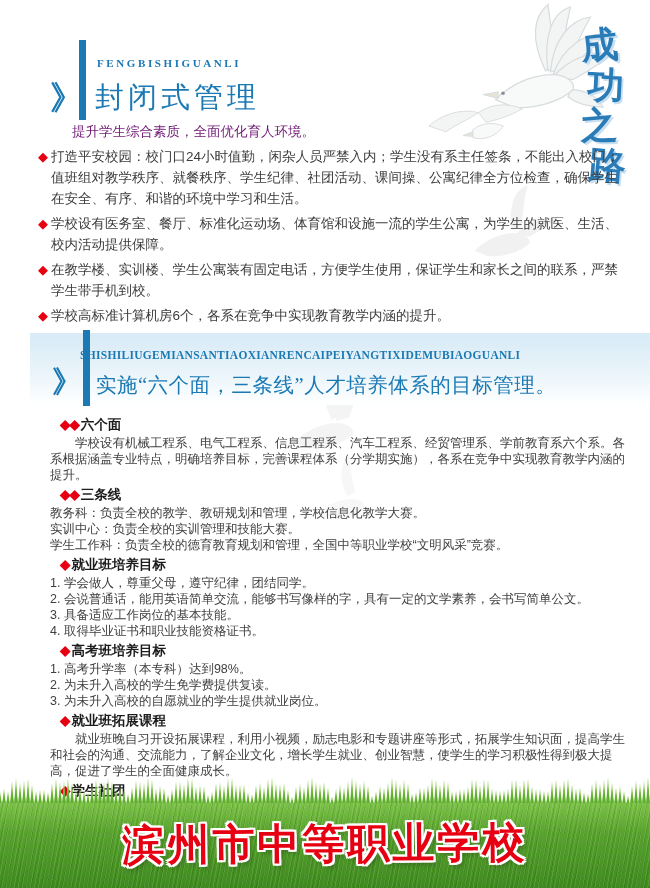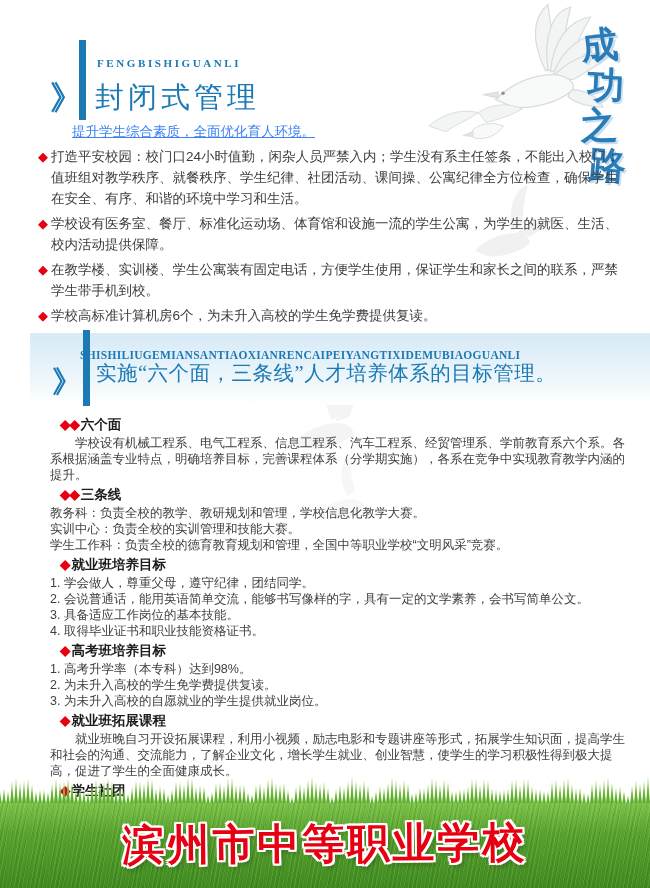--- a/index.html
+++ b/index.html
@@ -10,22 +10,22 @@
   #sec1-chev{left:50px;top:76px;font-size:33px;}
   #sec2-chev{left:52px;top:362px;font-size:30px;}
   .vbar{position:absolute;width:7px;background:#1b79b4;}
   #sec1-bar{left:79px;top:40px;height:80px;}
   #sec2-bar{left:83px;top:330px;height:76px;}
   .pinyin{position:absolute;color:#1b79b4;font-weight:bold;font-family:"Liberation Serif",serif;}
   #sec1-pinyin{left:97px;top:57px;font-size:11px;letter-spacing:2.6px;}
   #sec2-pinyin{left:80px;top:349px;font-size:11.5px;letter-spacing:0.3px;}
   .sec-title{position:absolute;color:#1b79b4;font-weight:normal;font-family:"Liberation Serif",serif;}
   #sec1-title{left:95px;top:78px;font-size:29px;letter-spacing:4px;}
-  #sec2-title{left:96px;top:359px;font-size:20.5px;letter-spacing:0.5px;}
-  #sec1-intro{position:absolute;left:72px;top:123px;font-size:13.5px;color:#3b82f6;text-decoration:underline;}
+  #sec2-title{left:96px;top:371px;font-size:20.5px;letter-spacing:0.5px;}
+  #sec1-intro{position:absolute;left:72px;top:123px;font-size:13.5px;color:#701a75;}
   
   #band{position:absolute;left:30px;right:0;top:333px;height:72px;
         background:linear-gradient(180deg,#d7eaf6 0%,#eaf4fa 55%,#ffffff 100%);}
   
   #sec1-bullets{position:absolute;left:38px;top:146px;width:588px;}
   .bullet{display:flex;margin-bottom:4px;font-size:13.5px;line-height:21px;color:#3b3b3b;}
   .bullet .diamond{color:#e60012;margin-right:3px;flex:0 0 auto;font-size:13px;line-height:21px;}
   
   #content{position:absolute;left:50px;top:413px;width:578px;font-size:12.5px;color:#404040;}
   .block{margin-bottom:1px;}
@@ -131,21 +131,21 @@
       <div class="bullet">
         <span class="diamond">◆</span>
         <span class="btext">学校设有医务室、餐厅、标准化运动场、体育馆和设施一流的学生公寓，为学生的就医、生活、校内活动提供保障。</span>
       </div>
       <div class="bullet">
         <span class="diamond">◆</span>
         <span class="btext">在教学楼、实训楼、学生公寓装有固定电话，方便学生使用，保证学生和家长之间的联系，严禁学生带手机到校。</span>
       </div>
       <div class="bullet">
         <span class="diamond">◆</span>
-        <span class="btext">学校高标准计算机房6个，为未升入高校的学生免学费提供复读。</span>
+        <span class="btext">学校高标准计算机房6个，各系在竞争中实现教育教学内涵的提升。</span>
       </div>
     </div>
 
   <div id="band"></div>
   <span id="sec2-chev" class="chev">》</span>
   <div id="sec2-bar" class="vbar"></div>
   <div id="sec2-pinyin" class="pinyin">SHISHILIUGEMIANSANTIAOXIANRENCAIPEIYANGTIXIDEMUBIAOGUANLI</div>
   <div id="sec2-title" class="sec-title">实施“六个面，三条线”人才培养体系的目标管理。</div>
   <div id="content">
       <div class="block">

